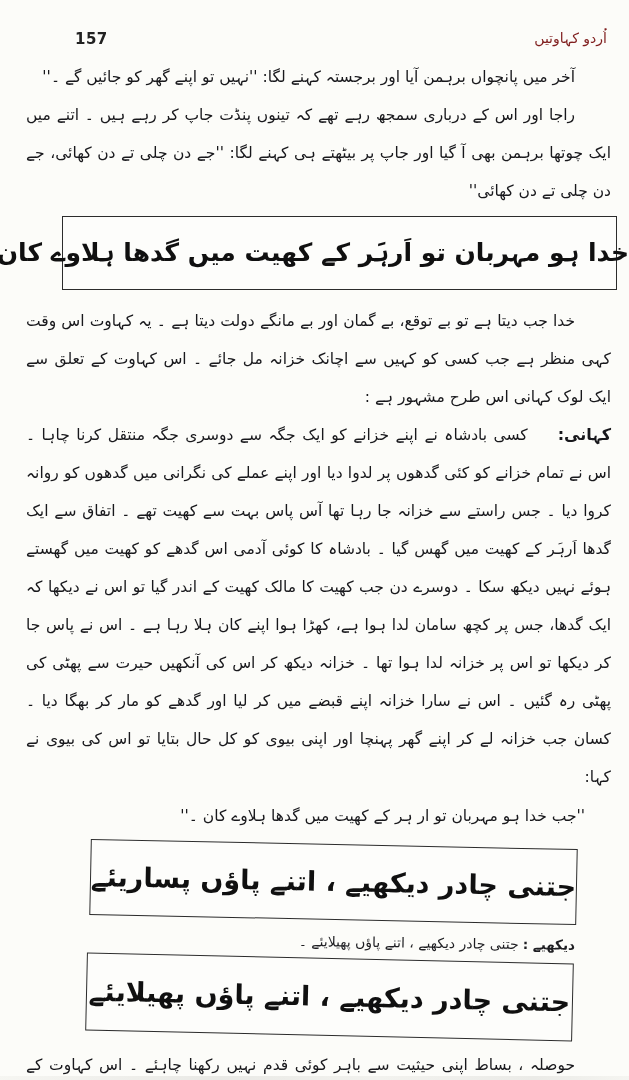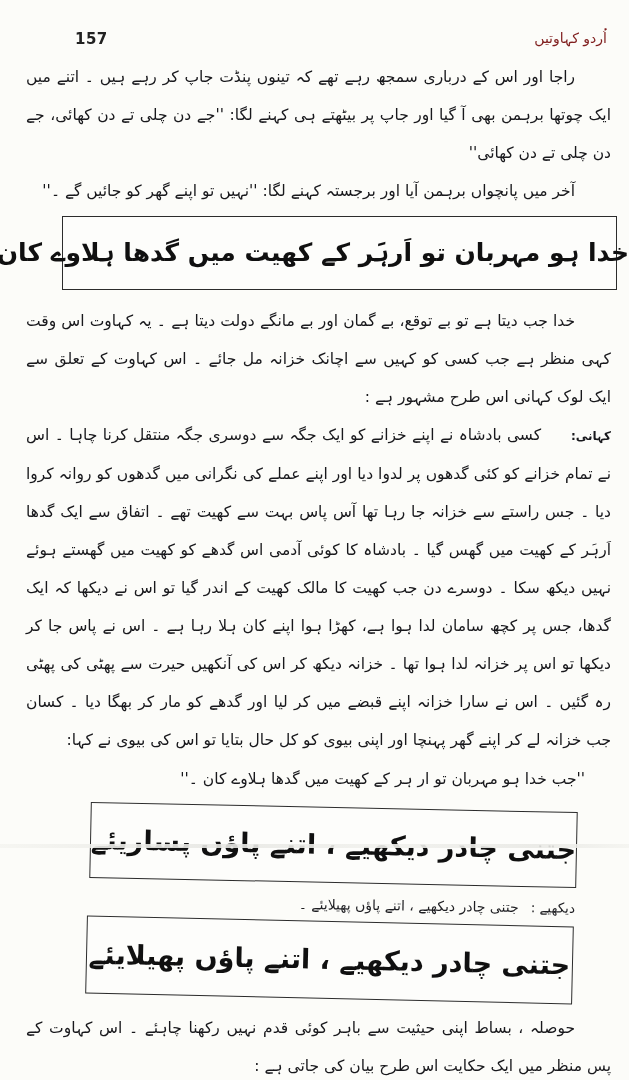--- a/index.html
+++ b/index.html
@@ -9,21 +9,21 @@
     height: 1080px;
     overflow: hidden;
     background: #fcfcf9;
     font-family: "DejaVu Sans", sans-serif;
     color: #1b1b1b;
   }
   .page {
     position: relative;
     box-sizing: border-box;
     width: 629px;
-    height: 848px;
+    height: 1080px;
     padding: 30px 18px 0 26px;
     direction: rtl;
   }
   .header-row {
     direction: ltr;
     display: flex;
     justify-content: space-between;
     align-items: flex-start;
     margin-bottom: 10px;
   }
@@ -44,21 +44,21 @@
     margin: 0;
     font-size: 15.5px;
     line-height: 38px;
     text-align: justify;
     text-align-last: right;
     color: #18181c;
   }
   p.indent { text-indent: 36px; }
   .story-label {
     font-weight: bold;
-    font-size: 12px;
+    font-size: 16px;
     margin-left: 30px; 
   }
   .quote-line {
     margin: 2px 0 6px 0;
     font-size: 15.5px;
     line-height: 36px;
     text-align: right;
     padding-right: 26px;
     color: #18181c;
   }
@@ -96,45 +96,45 @@
   }
   .see-also {
     margin: 2px 36px 2px 0;
     font-size: 14px;
     line-height: 26px;
     text-align: right;
     transform: rotate(0.8deg);
     color: #1e1e22;
   }
   .see-also-label {
-    font-weight: normal;
+    font-weight: bold;
     font-size: 13.5px;
-    margin-left: 12px;
+    margin-left: 4px;
   }
   .scan-edge {
     position: absolute;
     left: 0; right: 0; bottom: 0;
     height: 4px;
     background: linear-gradient(to right, #f5f5f1 0%, #e7e7e3 35%, #f1f1ed 60%, #e9e9e5 85%, #f4f4f0 100%);
     opacity: 0.9;
   }
 </style>
 </head>
 <body>
 
 <div class="page">
 
   <div class="header-row">
     <div class="page-number">157</div>
     <div class="header-title">اُردو کہاوتیں</div>
   </div>
 
+  <p class="body-text indent">آخر میں پانچواں برہمن آیا اور برجستہ کہنے لگا: ''نہیں تو اپنے گھر کو جائیں گے ۔''</p>
+
   <p class="body-text indent">راجا اور اس کے درباری سمجھ رہے تھے کہ تینوں پنڈت جاپ کر رہے ہیں ۔ اتنے میں ایک چوتھا برہمن بھی آ گیا اور جاپ پر بیٹھتے ہی کہنے لگا: ''جے دن چلی تے دن کھائی، جے دن چلی تے دن کھائی''</p>
-
-  <p class="body-text indent">آخر میں پانچواں برہمن آیا اور برجستہ کہنے لگا: ''نہیں تو اپنے گھر کو جائیں گے ۔''</p>
 
   <div class="proverb-box box1">
     <span class="proverb-text">جب خدا ہو مہربان تو اَرہَر کے کھیت میں گدھا ہلاوے کان</span>
   </div>
 
   <p class="body-text indent">خدا جب دیتا ہے تو بے توقع، بے گمان اور بے مانگے دولت دیتا ہے ۔ یہ کہاوت اس وقت کہی منظر ہے جب کسی کو کہیں سے اچانک خزانہ مل جائے ۔ اس کہاوت کے تعلق سے ایک لوک کہانی اس طرح مشہور ہے :</p>
 
   <p class="body-text">
     <span class="story-label">کہانی:</span><span>کسی بادشاہ نے اپنے خزانے کو ایک جگہ سے دوسری جگہ منتقل کرنا چاہا ۔ اس نے تمام خزانے کو کئی گدھوں پر لدوا دیا اور اپنے عملے کی نگرانی میں گدھوں کو روانہ کروا دیا ۔ جس راستے سے خزانہ جا رہا تھا آس پاس بہت سے کھیت تھے ۔ اتفاق سے ایک گدھا اَرہَر کے کھیت میں گھس گیا ۔ بادشاہ کا کوئی آدمی اس گدھے کو کھیت میں گھستے ہوئے نہیں دیکھ سکا ۔ دوسرے دن جب کھیت کا مالک کھیت کے اندر گیا تو اس نے دیکھا کہ ایک گدھا، جس پر کچھ سامان لدا ہوا ہے، کھڑا ہوا اپنے کان ہلا رہا ہے ۔ اس نے پاس جا کر دیکھا تو اس پر خزانہ لدا ہوا تھا ۔ خزانہ دیکھ کر اس کی آنکھیں حیرت سے پھٹی کی پھٹی رہ گئیں ۔ اس نے سارا خزانہ اپنے قبضے میں کر لیا اور گدھے کو مار کر بھگا دیا ۔ کسان جب خزانہ لے کر اپنے گھر پہنچا اور اپنی بیوی کو کل حال بتایا تو اس کی بیوی نے کہا:</span>
   </p>

